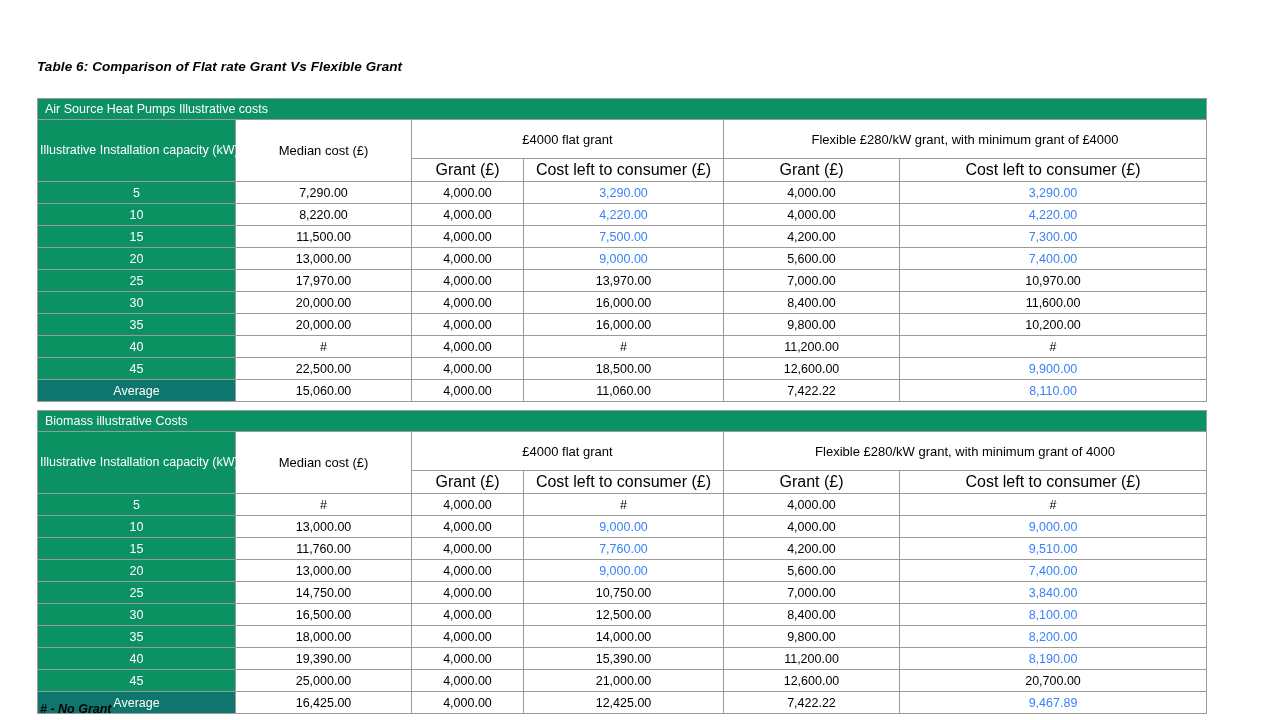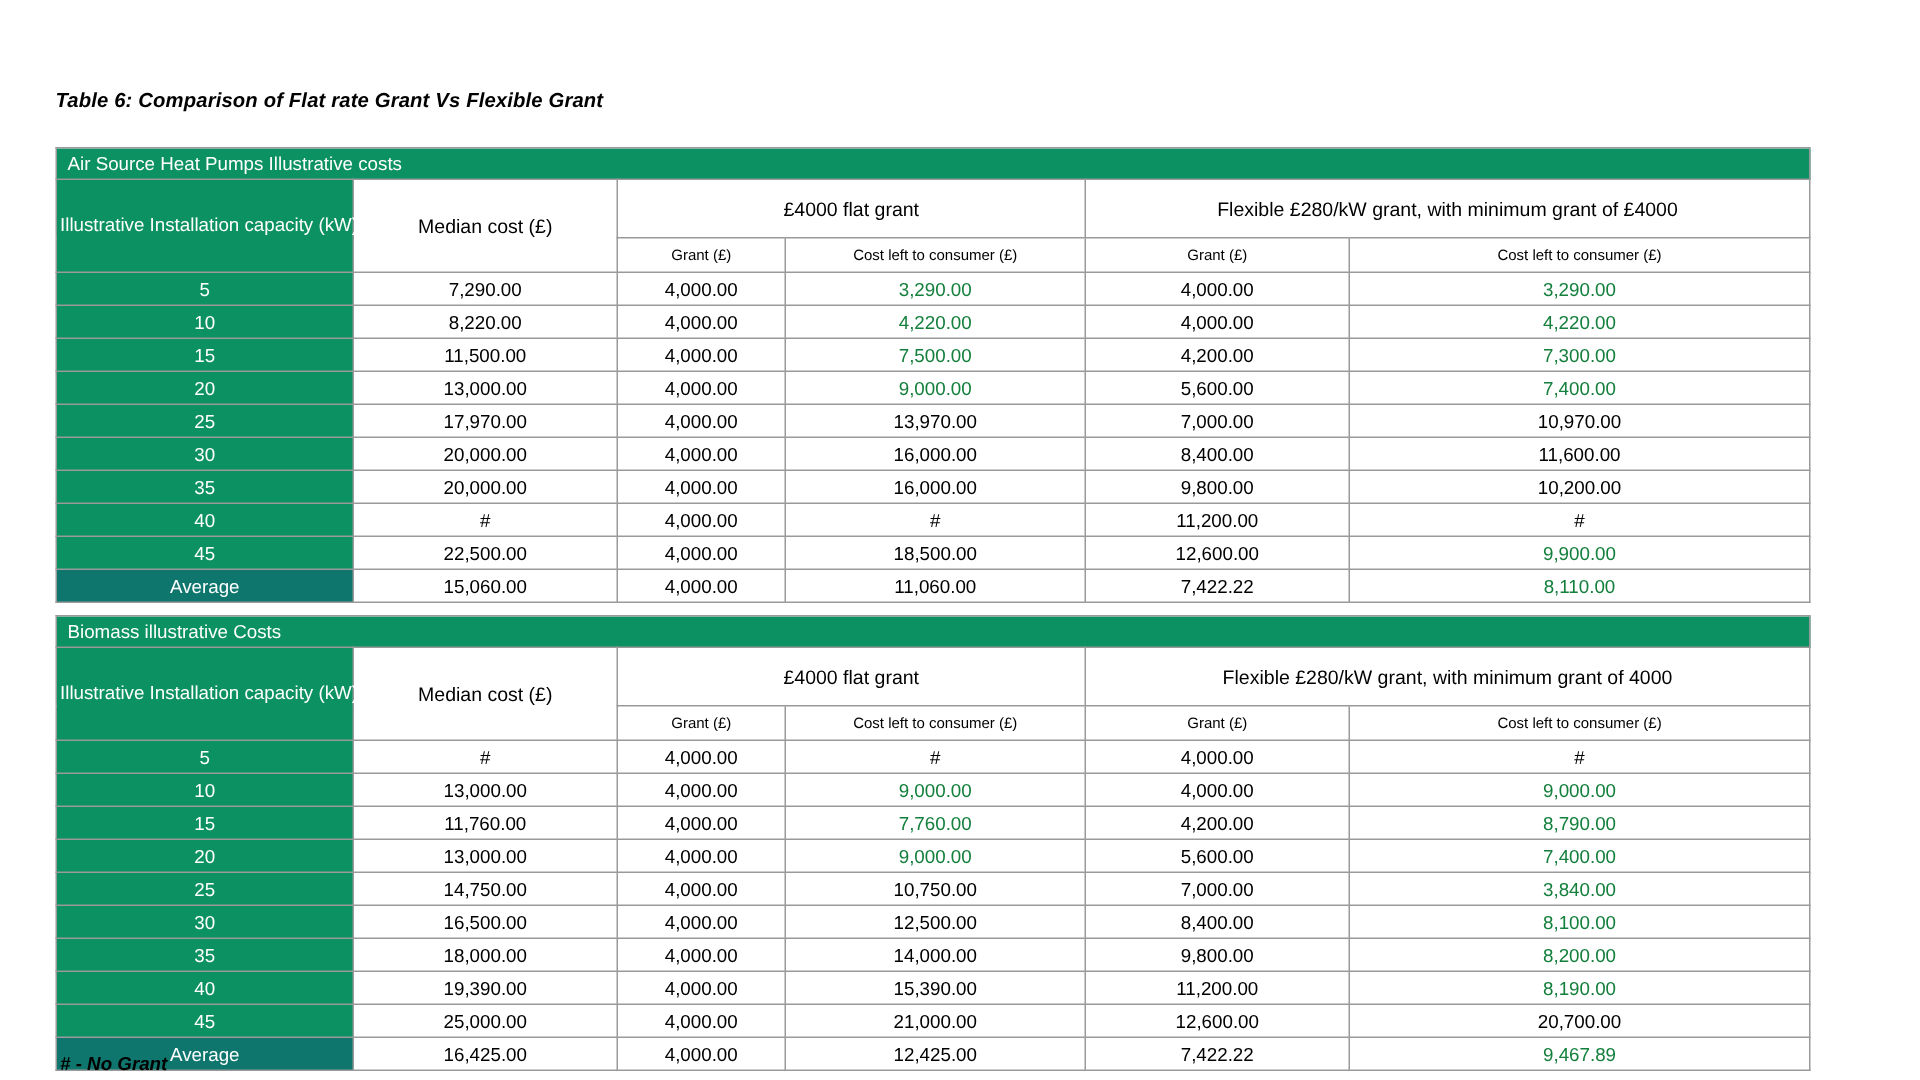--- a/index.html
+++ b/index.html
@@ -78,28 +78,28 @@
     padding: 3px 2px !important;
   }
   .hdr-plain {
     background: #ffffff;
     color: #000000;
     height: 38px;
     font-size: 13px;
   }
   .sub-hdr {
     height: 22px;
-    font-size: 10px;
+    font-size: 16px;
   }
   .data-cell {
     height: 21px;
     font-size: 12.5px;
   }
   .teal {
-    color: #15803d;
+    color: #3b82f6;
   }
   .avg-row td {
     font-weight: bold;
   }
   .avg-label {
     background: #0f766e;
     color: #ffffff;
     font-weight: bold;
   }
   .footnote {
@@ -275,21 +275,21 @@
             <td class="data-cell teal">9,000.00</td>
             <td class="data-cell">4,000.00</td>
             <td class="data-cell teal">9,000.00</td>
           </tr>
           <tr>
             <td class="green-cell">15</td>
             <td class="data-cell">11,760.00</td>
             <td class="data-cell">4,000.00</td>
             <td class="data-cell teal">7,760.00</td>
             <td class="data-cell">4,200.00</td>
-            <td class="data-cell teal">8,790.00</td>
+            <td class="data-cell teal">9,510.00</td>
           </tr>
           <tr>
             <td class="green-cell">20</td>
             <td class="data-cell">13,000.00</td>
             <td class="data-cell">4,000.00</td>
             <td class="data-cell teal">9,000.00</td>
             <td class="data-cell">5,600.00</td>
             <td class="data-cell teal">7,400.00</td>
           </tr>
           <tr>

